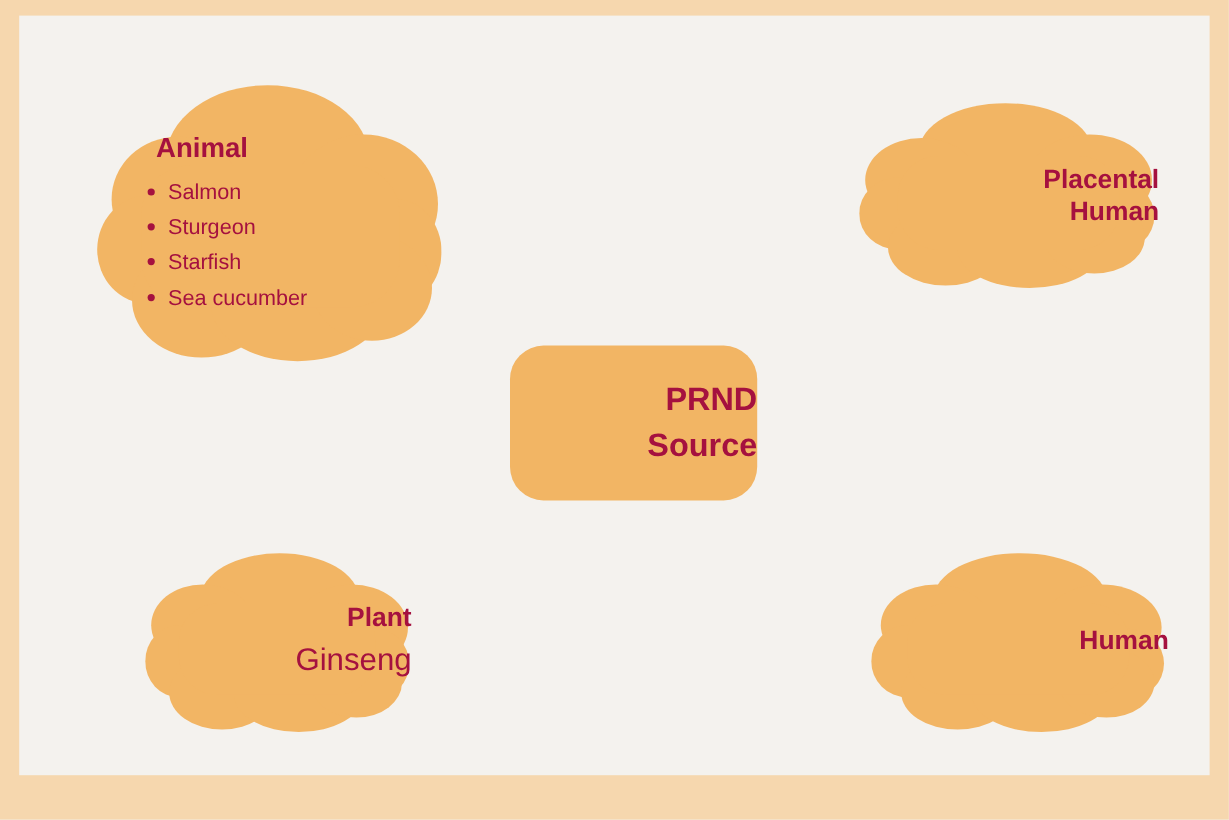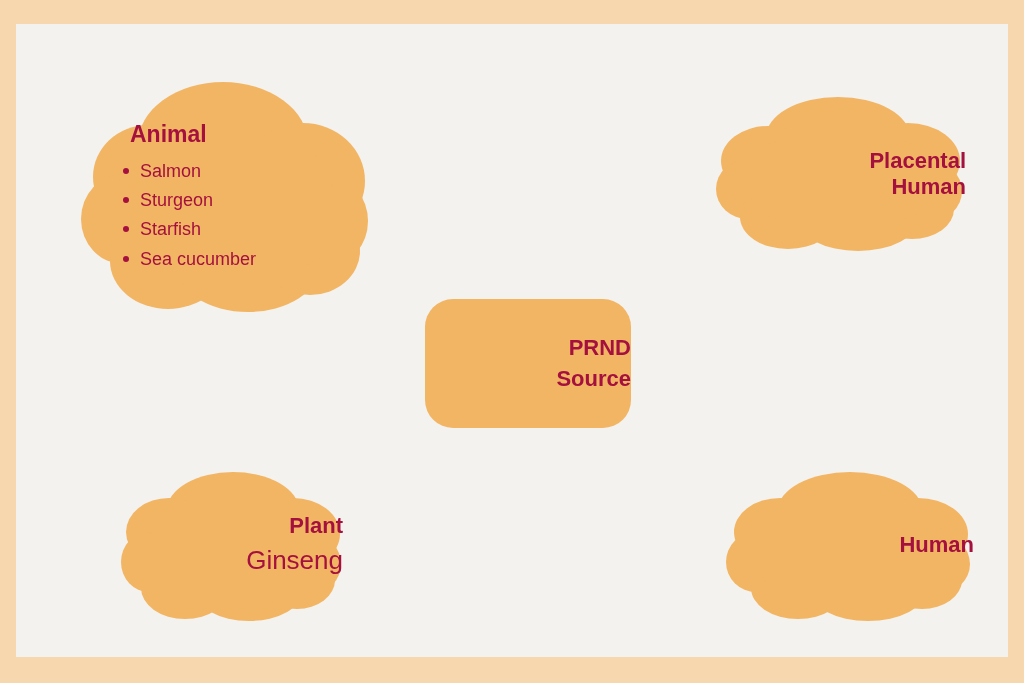--- a/index.html
+++ b/index.html
@@ -9,21 +9,21 @@
   body {
     width: 1024px;
     height: 683px;
     background: #f6d7ae;
     font-family: "Liberation Sans", sans-serif;
     overflow: hidden;
   }
   #canvas {
     position: absolute;
     left: 16px;
-    top: 24px;
+    top: 13px;
     width: 992px;
     height: 633px;
     background: #f4f2ee;
   }
   .node {
     position: absolute;
   }
   .cloud-svg {
     position: absolute;
     left: 0;
@@ -156,21 +156,21 @@
     top: 275px;
     width: 206px;
     height: 129px;
     background: #f2b564;
     border-radius: 28px;
   }
   #node-center .node-content {
     padding: 0;
   }
   #node-center .node-title {
-    font-size: 22px;
+    font-size: 27px;
     line-height: 1.38;
   }
 </style>
 </head>
 <body>
 
 <div id="canvas">
 
   <div class="node" id="node-animal">
     <svg class="cloud-svg" viewBox="0 0 290 245" preserveAspectRatio="none">

